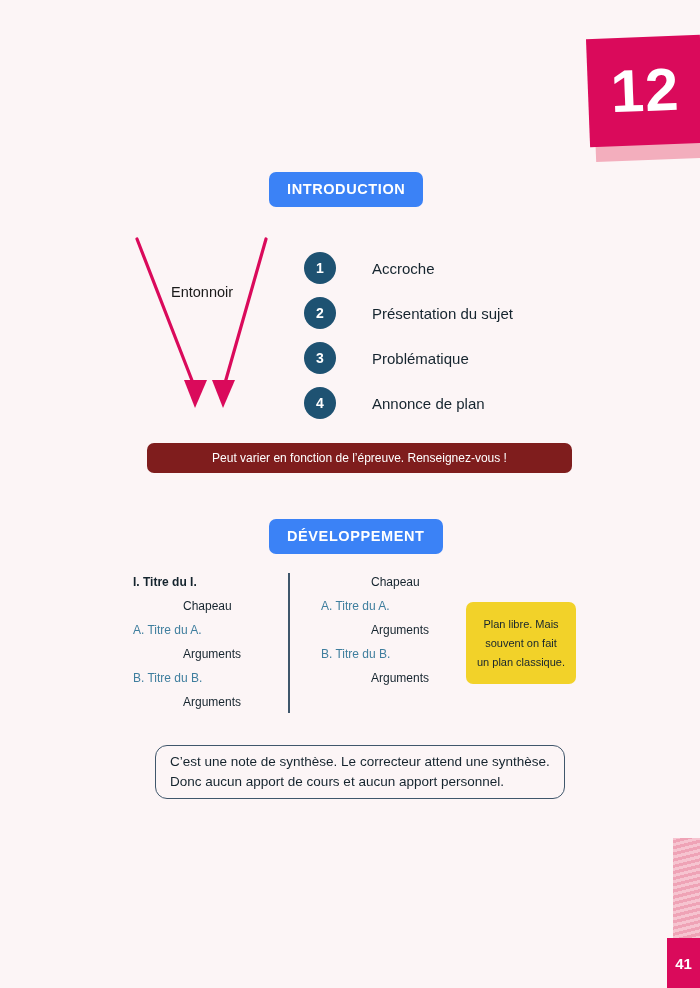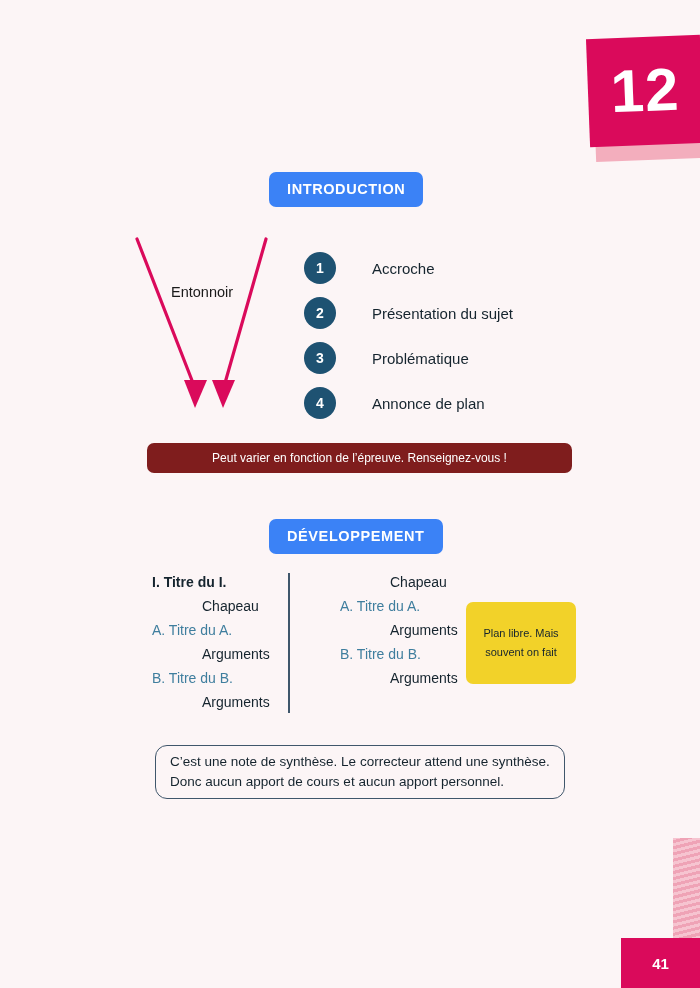--- a/index.html
+++ b/index.html
@@ -153,24 +153,23 @@
   #plan-col-2 { left: 188px; }
   #plan-divider {
     position: absolute;
     left: 155px;
     top: 3px;
     width: 2px;
     height: 140px;
     background: #3f566b;
   }
   .plan-line {
-    font-size: 14px;
+    font-size: 12px;
     line-height: 24px;
     white-space: nowrap;
-    margin-left: 19px;
   }
   .plan-title {
     color: #15242e;
     font-weight: bold;
   }
   .plan-sub {
     color: #3f7e9e;
   }
   .plan-body {
     color: #15242e;
@@ -234,21 +233,21 @@
       #efa3b6 3px,
       #efa3b6 6px
     );
   }
 
   
   #page-number {
     position: absolute;
     right: 0;
     bottom: 0;
-    width: 79px;
+    width: 33px;
     height: 50px;
     background: #da0a5b;
     display: flex;
     align-items: center;
     justify-content: center;
     color: #ffffff;
     font-size: 15px;
     font-weight: bold;
   }
 </style>
@@ -320,20 +319,21 @@
     <div class="plan-line plan-sub">A. Titre du A.</div>
     <div class="plan-line plan-body">Arguments</div>
     <div class="plan-line plan-sub">B. Titre du B.</div>
     <div class="plan-line plan-body">Arguments</div>
   </div>
 </div>
 
 <div id="yellow-note">
   <div>Plan libre. Mais</div>
   <div>souvent on fait</div>
+  <div>un plan classique.</div>
 </div>
 
 <div id="bottom-note">
   <div class="txt">
     <span>C’est une note de synthèse. Le correcteur attend une synthèse. Donc</span>
     <span>aucun apport de cours et aucun apport personnel.</span>
   </div>
 </div>
 
 <div id="stripe-band"></div>

